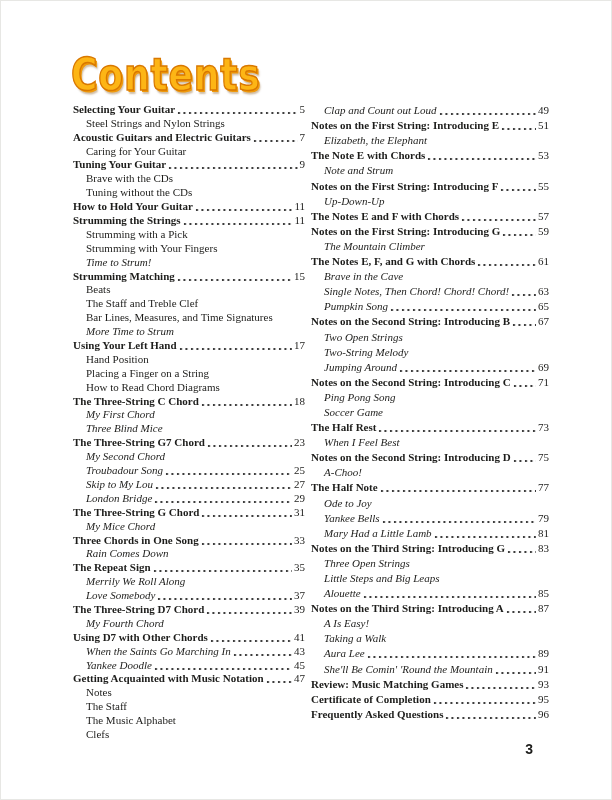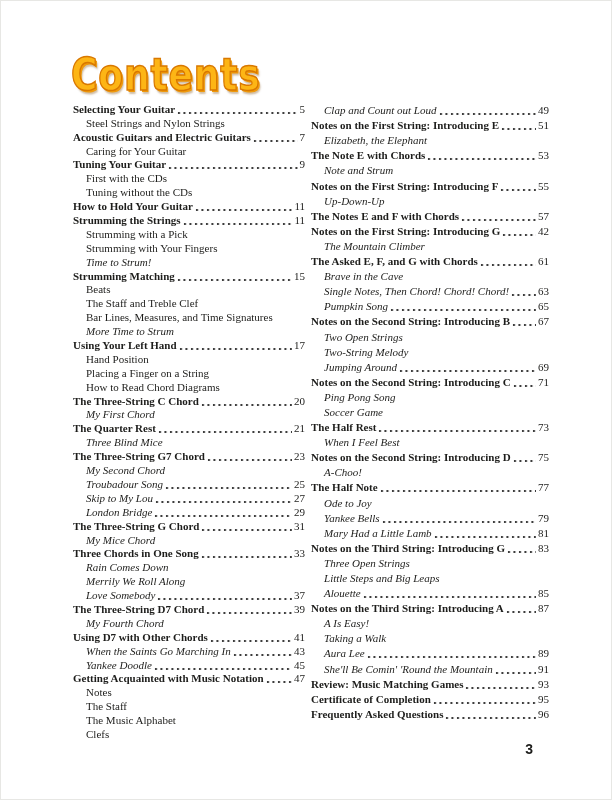--- a/index.html
+++ b/index.html
@@ -94,21 +94,21 @@
         </div>
         <div class="entry indent">
           <span class="entry-text">Caring for Your Guitar</span>
         </div>
         <div class="entry bold">
           <span class="entry-text">Tuning Your Guitar</span>
           <span class="leader"></span>
           <span class="entry-page">9</span>
         </div>
         <div class="entry indent">
-          <span class="entry-text">First with the CDs</span>
+          <span class="entry-text">Brave with the CDs</span>
         </div>
         <div class="entry indent">
           <span class="entry-text">Tuning without the CDs</span>
         </div>
         <div class="entry bold">
           <span class="entry-text">How to Hold Your Guitar</span>
           <span class="leader"></span>
           <span class="entry-page">11</span>
         </div>
         <div class="entry bold">
@@ -152,30 +152,25 @@
         </div>
         <div class="entry indent">
           <span class="entry-text">Placing a Finger on a String</span>
         </div>
         <div class="entry indent">
           <span class="entry-text">How to Read Chord Diagrams</span>
         </div>
         <div class="entry bold">
           <span class="entry-text">The Three-String C Chord</span>
           <span class="leader"></span>
-          <span class="entry-page">20</span>
+          <span class="entry-page">18</span>
         </div>
         <div class="entry italic indent">
           <span class="entry-text">My First Chord</span>
         </div>
-        <div class="entry bold">
-          <span class="entry-text">The Quarter Rest</span>
-          <span class="leader"></span>
-          <span class="entry-page">21</span>
-        </div>
         <div class="entry italic indent">
           <span class="entry-text">Three Blind Mice</span>
         </div>
         <div class="entry bold">
           <span class="entry-text">The Three-String G7 Chord</span>
           <span class="leader"></span>
           <span class="entry-page">23</span>
         </div>
         <div class="entry italic indent">
           <span class="entry-text">My Second Chord</span>
@@ -203,20 +198,25 @@
         <div class="entry italic indent">
           <span class="entry-text">My Mice Chord</span>
         </div>
         <div class="entry bold">
           <span class="entry-text">Three Chords in One Song</span>
           <span class="leader"></span>
           <span class="entry-page">33</span>
         </div>
         <div class="entry italic indent">
           <span class="entry-text">Rain Comes Down</span>
+        </div>
+        <div class="entry bold">
+          <span class="entry-text">The Repeat Sign</span>
+          <span class="leader"></span>
+          <span class="entry-page">35</span>
         </div>
         <div class="entry italic indent">
           <span class="entry-text">Merrily We Roll Along</span>
         </div>
         <div class="entry italic indent">
           <span class="entry-text">Love Somebody</span>
           <span class="leader"></span>
           <span class="entry-page">37</span>
         </div>
         <div class="entry bold">
@@ -291,27 +291,27 @@
           <span class="entry-text">Up-Down-Up</span>
         </div>
         <div class="entry bold">
           <span class="entry-text">The Notes E and F with Chords</span>
           <span class="leader"></span>
           <span class="entry-page">57</span>
         </div>
         <div class="entry bold">
           <span class="entry-text">Notes on the First String: Introducing G</span>
           <span class="leader"></span>
-          <span class="entry-page">42</span>
+          <span class="entry-page">59</span>
         </div>
         <div class="entry italic indent">
           <span class="entry-text">The Mountain Climber</span>
         </div>
         <div class="entry bold">
-          <span class="entry-text">The Asked E, F, and G with Chords</span>
+          <span class="entry-text">The Notes E, F, and G with Chords</span>
           <span class="leader"></span>
           <span class="entry-page">61</span>
         </div>
         <div class="entry italic indent">
           <span class="entry-text">Brave in the Cave</span>
         </div>
         <div class="entry italic indent">
           <span class="entry-text">Single Notes, Then Chord! Chord! Chord!</span>
           <span class="leader"></span>
           <span class="entry-page">63</span>

